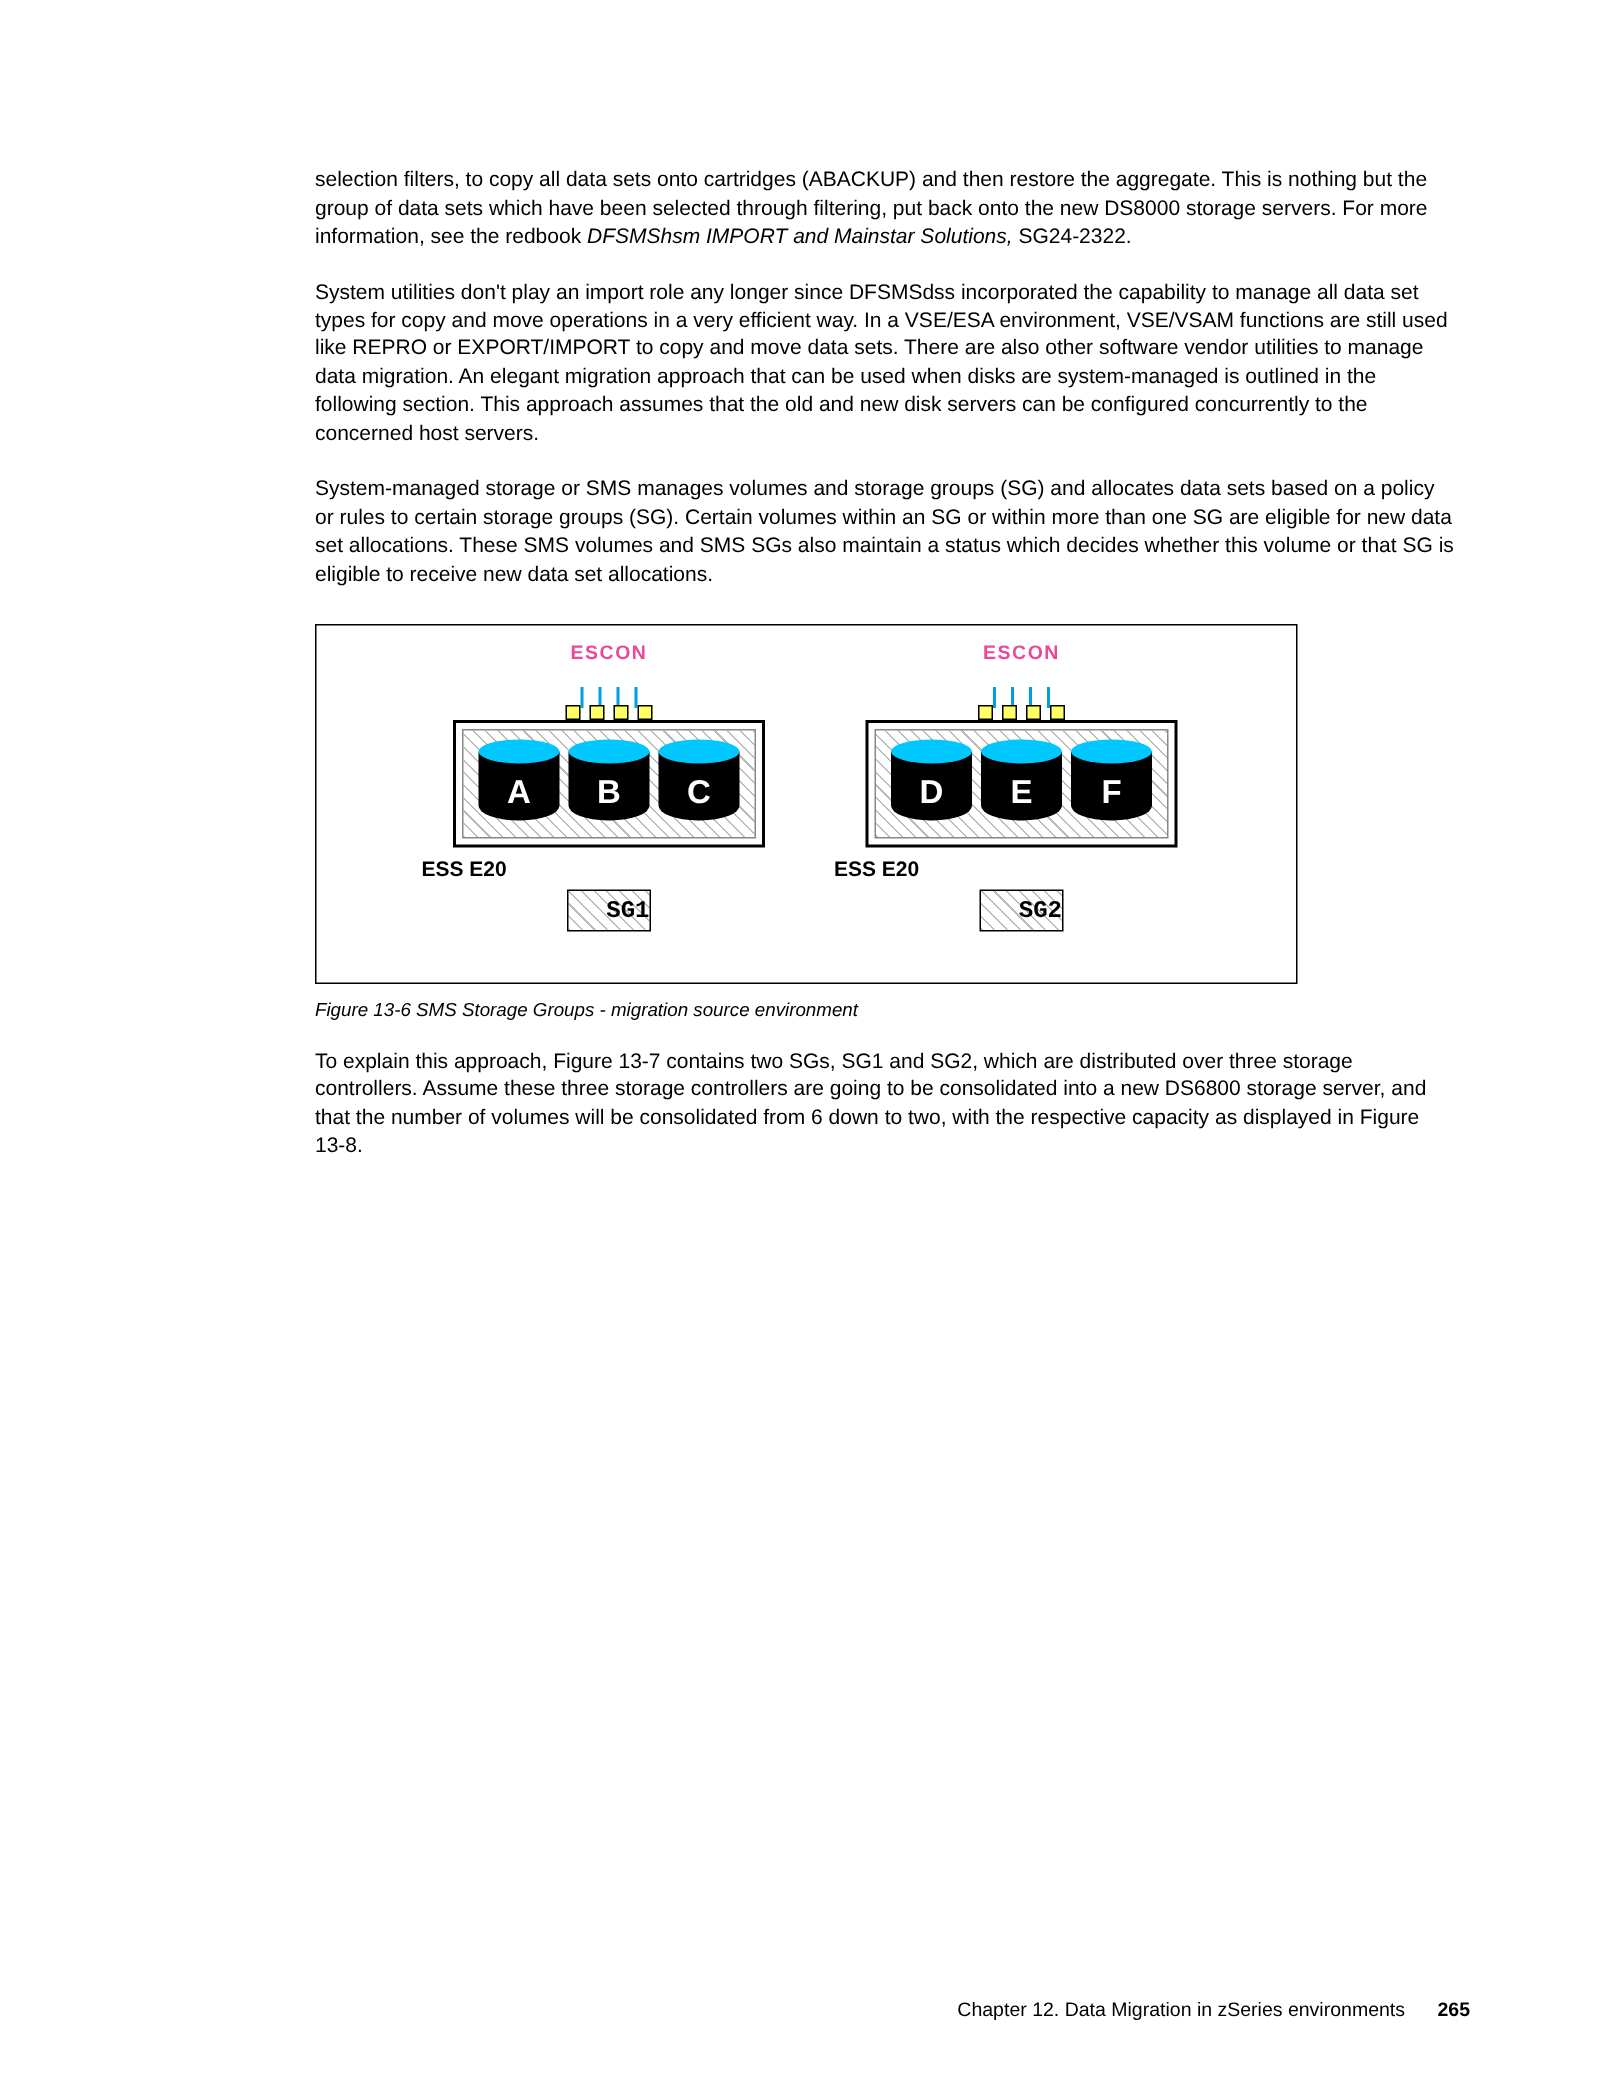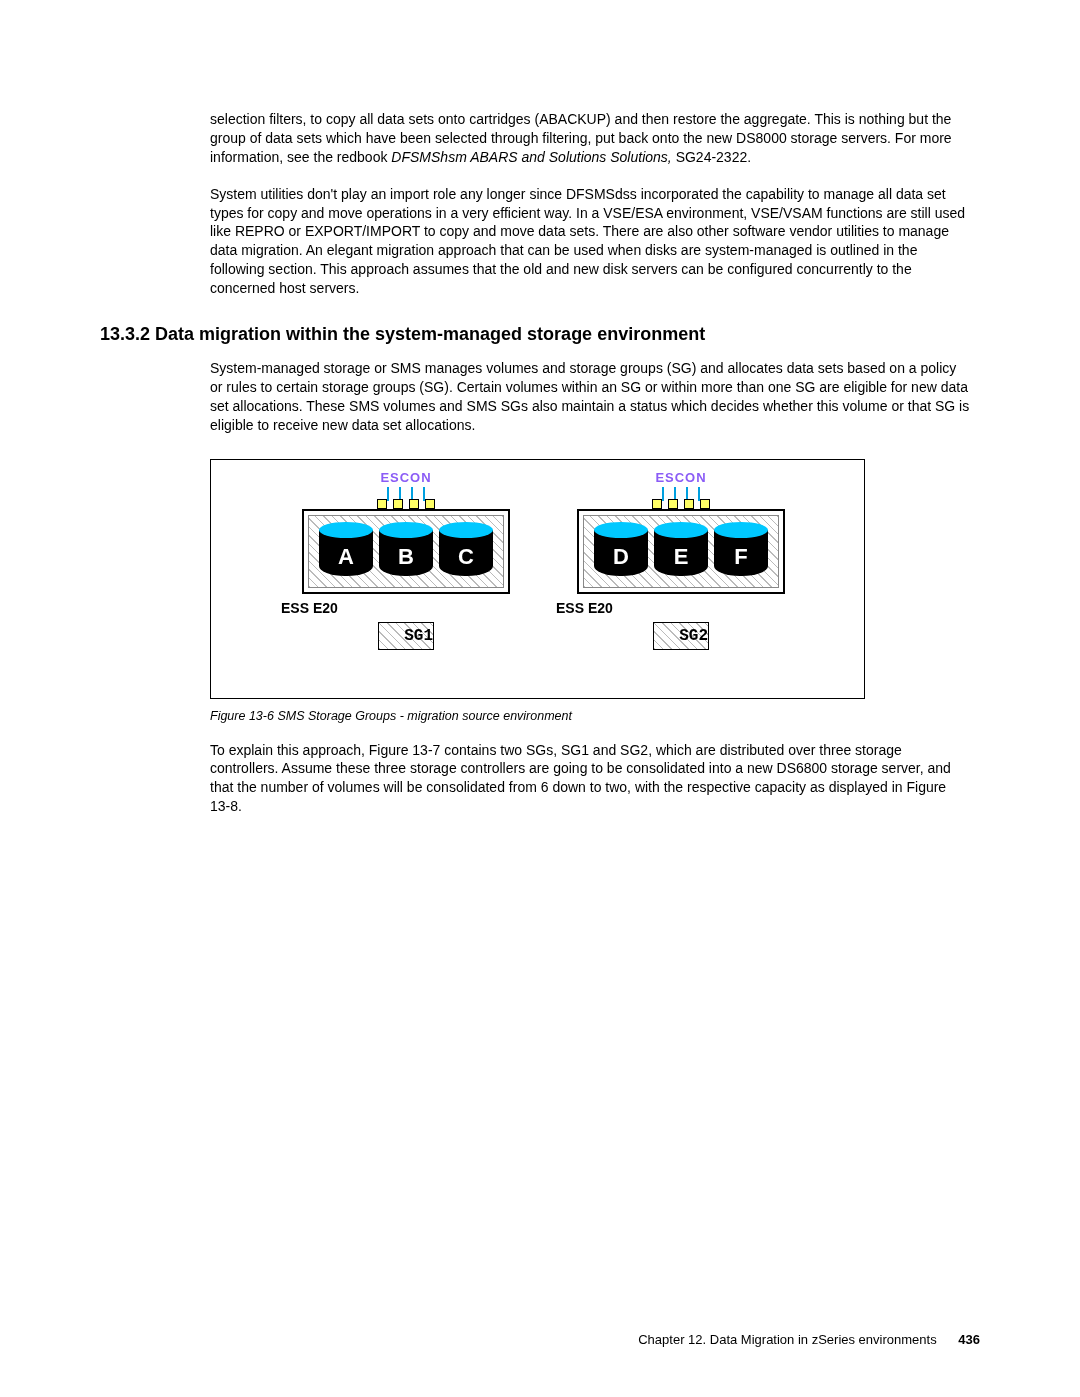--- a/index.html
+++ b/index.html
@@ -42,26 +42,26 @@
     background: #fff;
     box-sizing: border-box;
   }
   .ess-group {
     position: absolute;
     width: 250px;
   }
   .ess-left { left: 70px; top: 10px; }
   .ess-right { left: 345px; top: 10px; }
   .escon-label {
-    color: #8b5cf6;
+    color: #ec4899;
     font-weight: bold;
     font-size: 13px;
     text-align: center;
     letter-spacing: 1px;
-    margin-bottom: 2px;
+    margin-bottom: 16px;
   }
   .escon-lines {
     display: flex;
     justify-content: center;
     gap: 10px;
     margin-bottom: -2px;
   }
   .escon-line {
     width: 2px;
     height: 14px;
@@ -169,26 +169,25 @@
   }
   .footer .pnum { font-weight: bold; margin-left: 18px; }
 </style>
 </head>
 <body>
 
 <div class="page">
 
   <div class="body-text">
     <p>
-      <span>selection filters, to copy all data sets onto cartridges (ABACKUP) and then restore the aggregate. This is nothing but the group of data sets which have been selected through filtering, put back onto the new DS8000 storage servers. For more information, see the redbook </span><span class="italic">DFSMShsm ABARS and Solutions Solutions, </span><span>SG24-2322.</span>
+      <span>selection filters, to copy all data sets onto cartridges (ABACKUP) and then restore the aggregate. This is nothing but the group of data sets which have been selected through filtering, put back onto the new DS8000 storage servers. For more information, see the redbook </span><span class="italic">DFSMShsm IMPORT and Mainstar Solutions, </span><span>SG24-2322.</span>
     </p>
     <p>System utilities don't play an import role any longer since DFSMSdss incorporated the capability to manage all data set types for copy and move operations in a very efficient way. In a VSE/ESA environment, VSE/VSAM functions are still used like REPRO or EXPORT/IMPORT to copy and move data sets. There are also other software vendor utilities to manage data migration. An elegant migration approach that can be used when disks are system-managed is outlined in the following section. This approach assumes that the old and new disk servers can be configured concurrently to the concerned host servers.</p>
   </div>
 
-  <div class="heading">13.3.2  Data migration within the system-managed storage environment</div>
 
   <div class="body-text">
     <p>System-managed storage or SMS manages volumes and storage groups (SG) and allocates data sets based on a policy or rules to certain storage groups (SG). Certain volumes within an SG or within more than one SG are eligible for new data set allocations. These SMS volumes and SMS SGs also maintain a status which decides whether this volume or that SG is eligible to receive new data set allocations.</p>
   </div>
 
   <div class="figure-wrap">
     <div class="figure-box">
 
       <div class="ess-group ess-left">
         <div class="escon-label">ESCON</div>
@@ -274,16 +273,16 @@
   </div>
 
   <div class="figure-caption">Figure 13-6   SMS Storage Groups - migration source environment</div>
 
   <div class="body-text">
     <p>To explain this approach, Figure 13-7 contains two SGs, SG1 and SG2, which are distributed over three storage controllers. Assume these three storage controllers are going to be consolidated into a new DS6800 storage server, and that the number of volumes will be consolidated from 6 down to two, with the respective capacity as displayed in Figure 13-8.</p>
   </div>
 
   <div class="footer">
     <span>Chapter 12. Data Migration in zSeries environments</span>
-    <span class="pnum">436</span>
+    <span class="pnum">265</span>
   </div>
 
 </div>
 
 </body></html>

